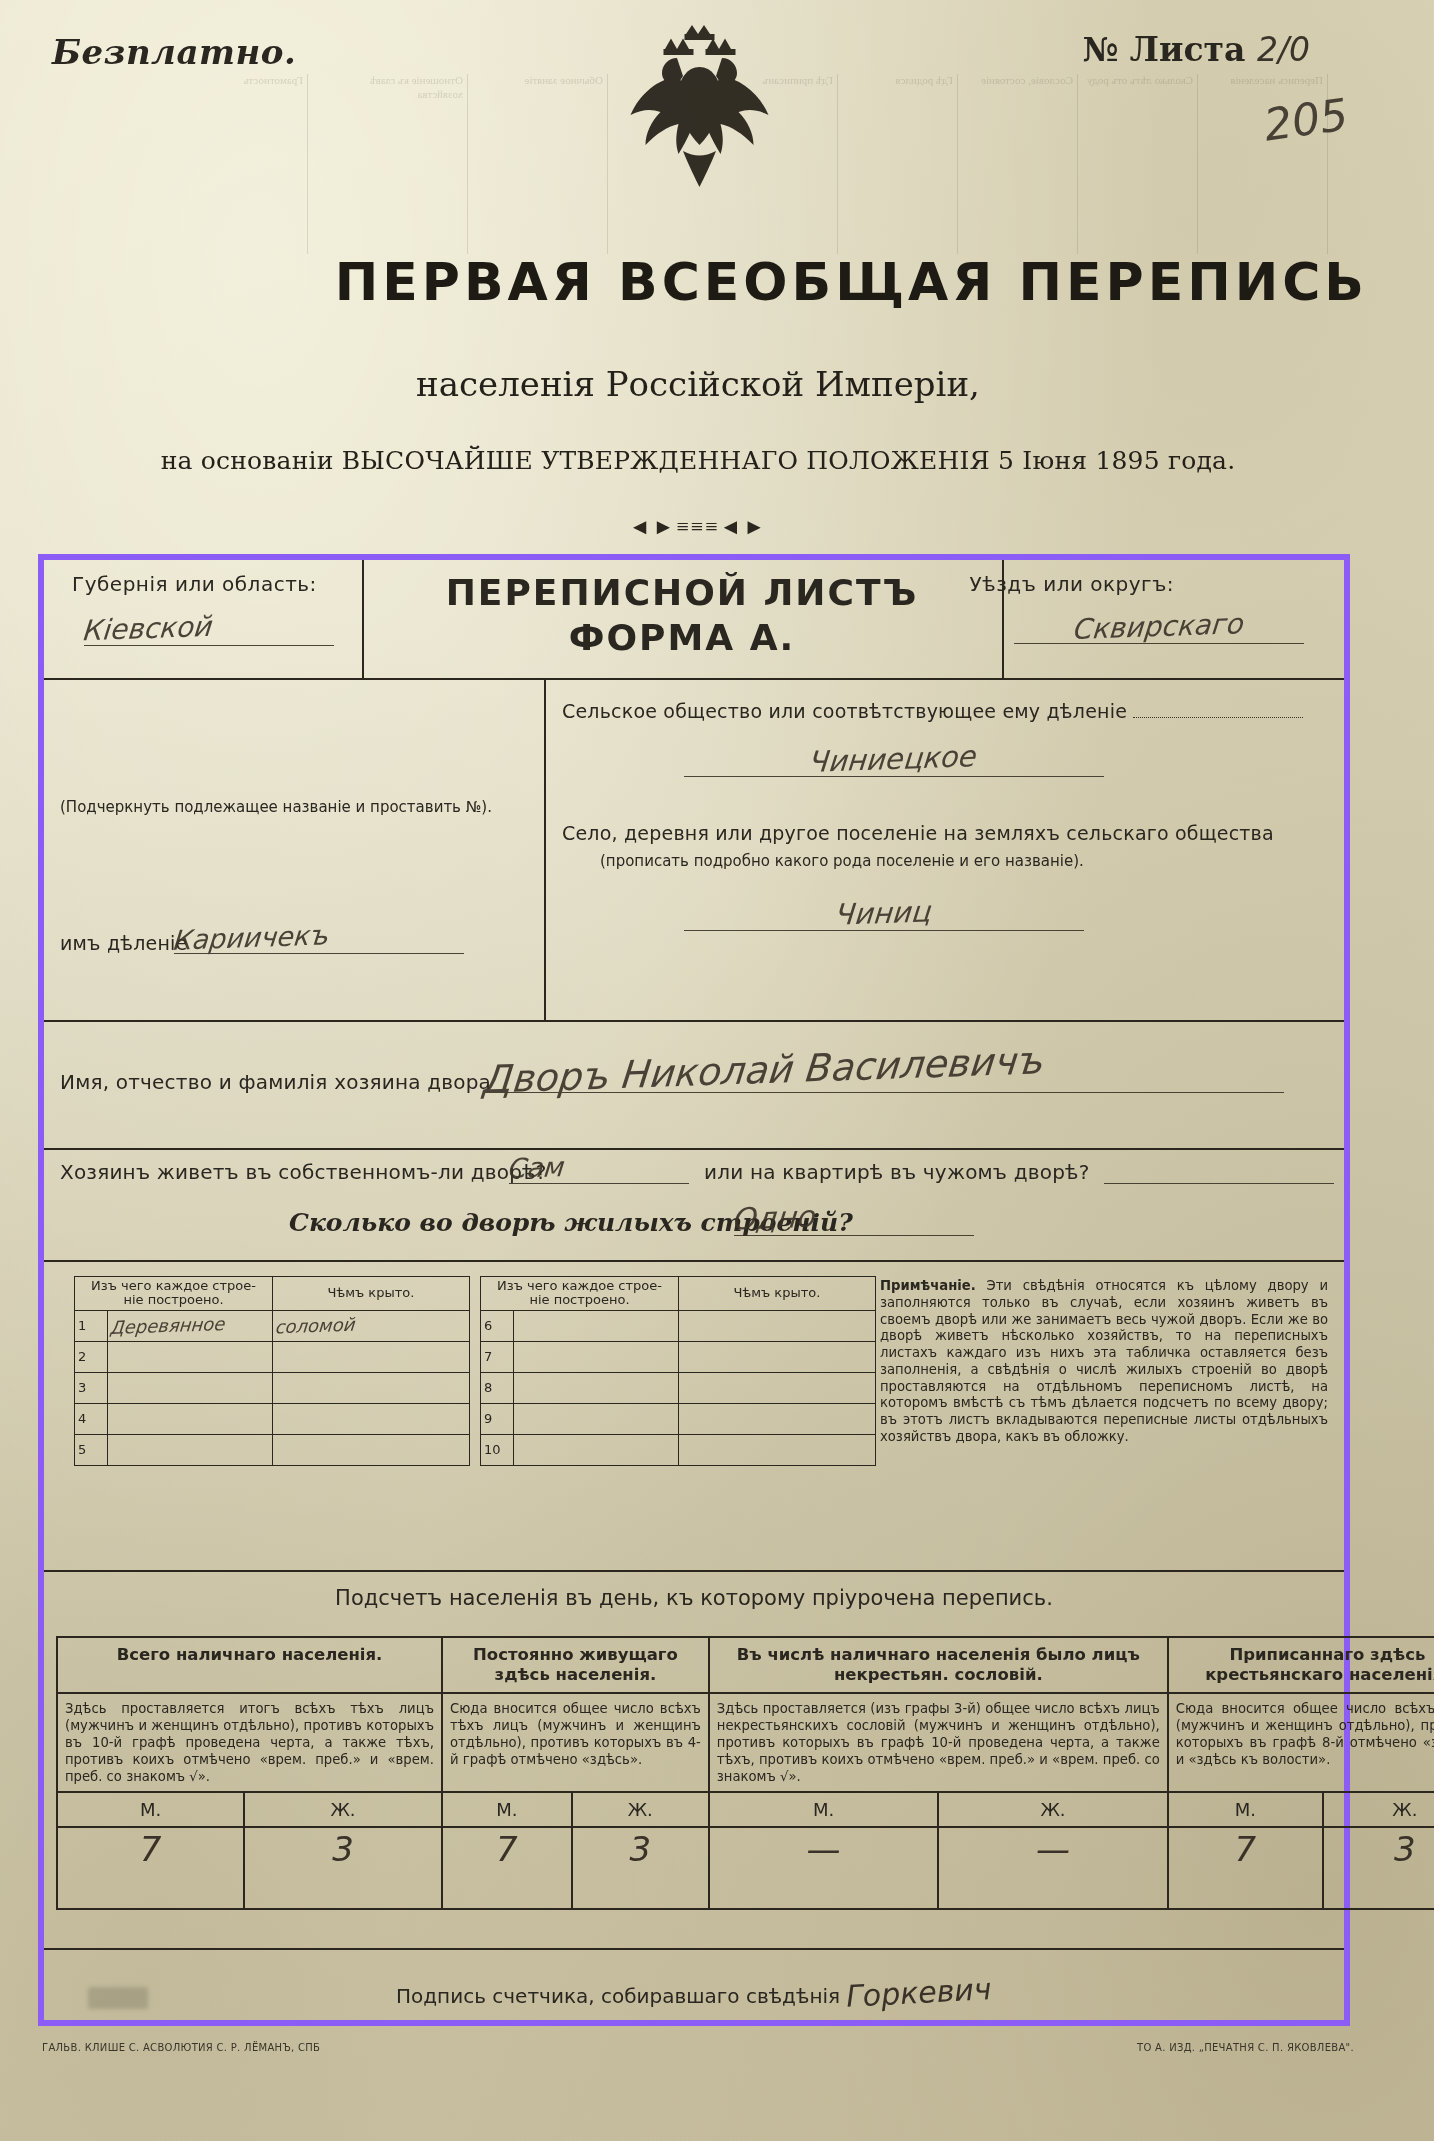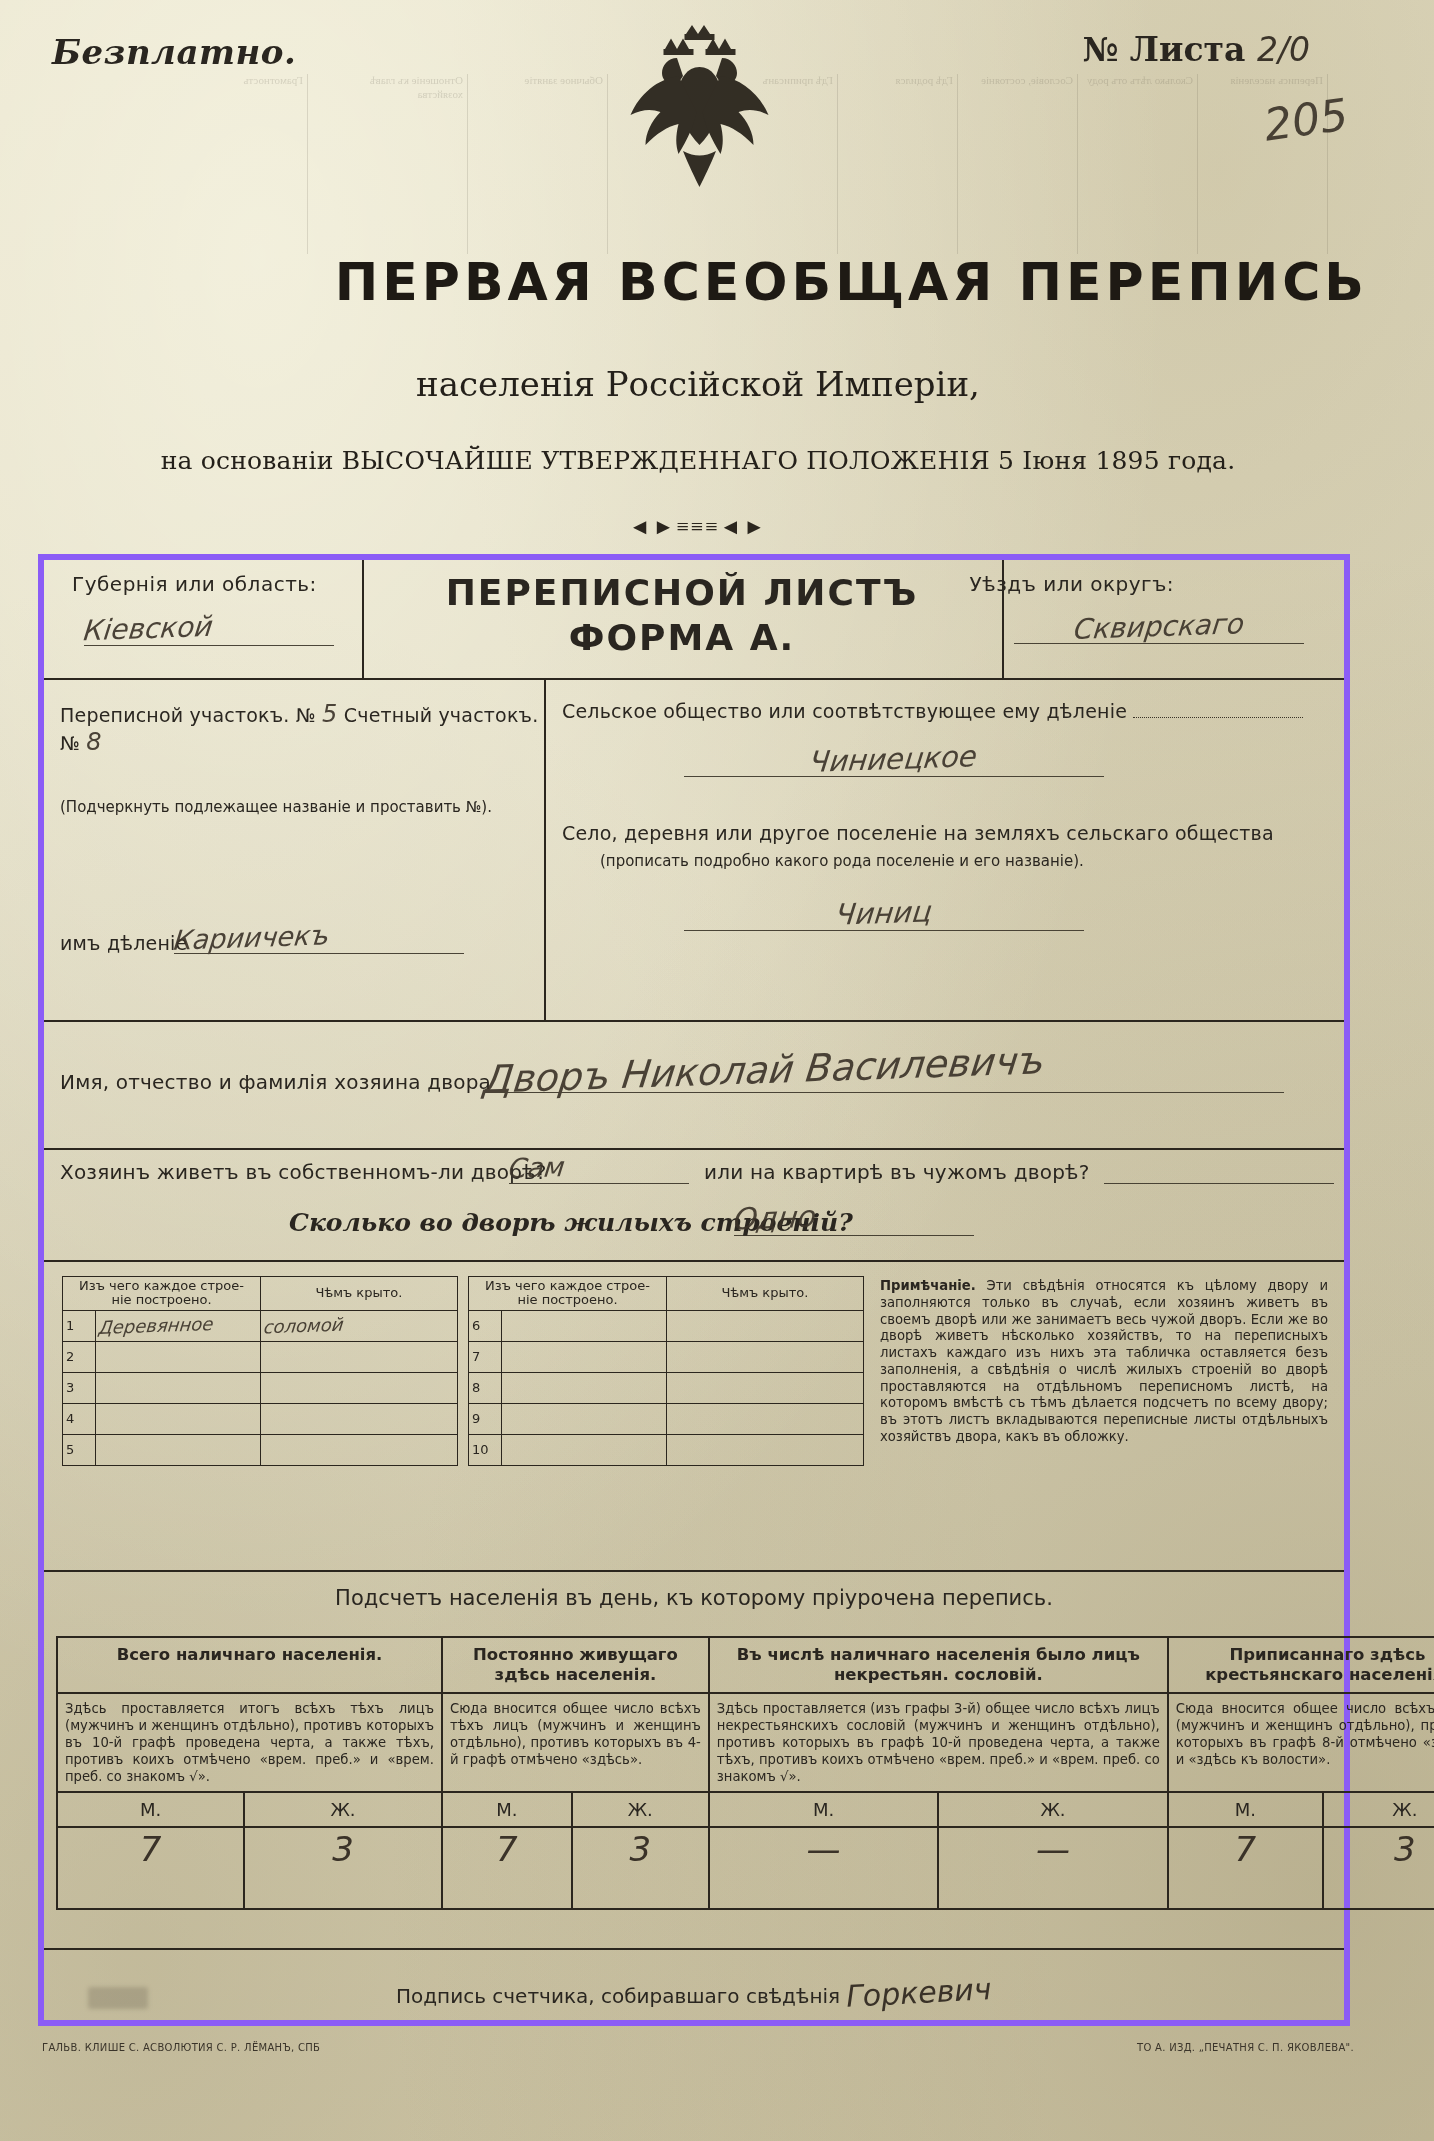--- a/index.html
+++ b/index.html
@@ -219,20 +219,21 @@
   .small-note {
     font-family: "DejaVu Sans", sans-serif;
     font-size: 15px;
   }
 
   
   .stab {
     position: absolute;
     border-collapse: collapse;
     font-family: "DejaVu Sans", sans-serif;
+    margin-left: 12px;
   }
   .stab td, .stab th {
     border: 1px solid #2b261e;
     font-size: 13px;
     padding: 2px 3px;
     vertical-align: middle;
   }
   .stab th { font-weight: normal; text-align: center; line-height: 1.1; }
   .rowno { width: 26px; text-align: left; font-size: 16px; padding-left: 5px; }
 
@@ -400,26 +401,20 @@
       </div>
 
       <div class="uezd-label">Уѣздъ или округъ:</div>
       <div class="uezd-value solidline hand">
         <span class="hand-line">Сквирскаго</span>
       </div>
 
       <div class="hline" style="top:460px;"></div>
       <div class="vline" style="left:500px; top:118px; height:342px;"></div>
 
-      <div class="sec" style="left:16px; top:140px; width:480px;">
-        <span>Переписной участокъ. №</span>
-        <span class="hand" style="font-size:24px;">5</span>
-        <span>Счетный участокъ. №</span>
-        <span class="hand" style="font-size:24px;">8</span>
-      </div>
 
       <div class="small-note" style="position:absolute; left:16px; top:238px;">(Подчеркнуть подлежащее названіе и проставить №).</div>
 
       <div class="sec" style="left:16px; top:372px;">имъ дѣленіе</div>
       <div class="hand solidline" style="position:absolute; left:130px; top:362px; width:290px; font-size:27px;">
         <span class="hand-line">Кариичекъ</span>
       </div>
 
       <div class="sec" style="left:518px; top:140px; width:760px;">
         <span>Сельское общество или соотвѣтствующее ему дѣленіе</span>

